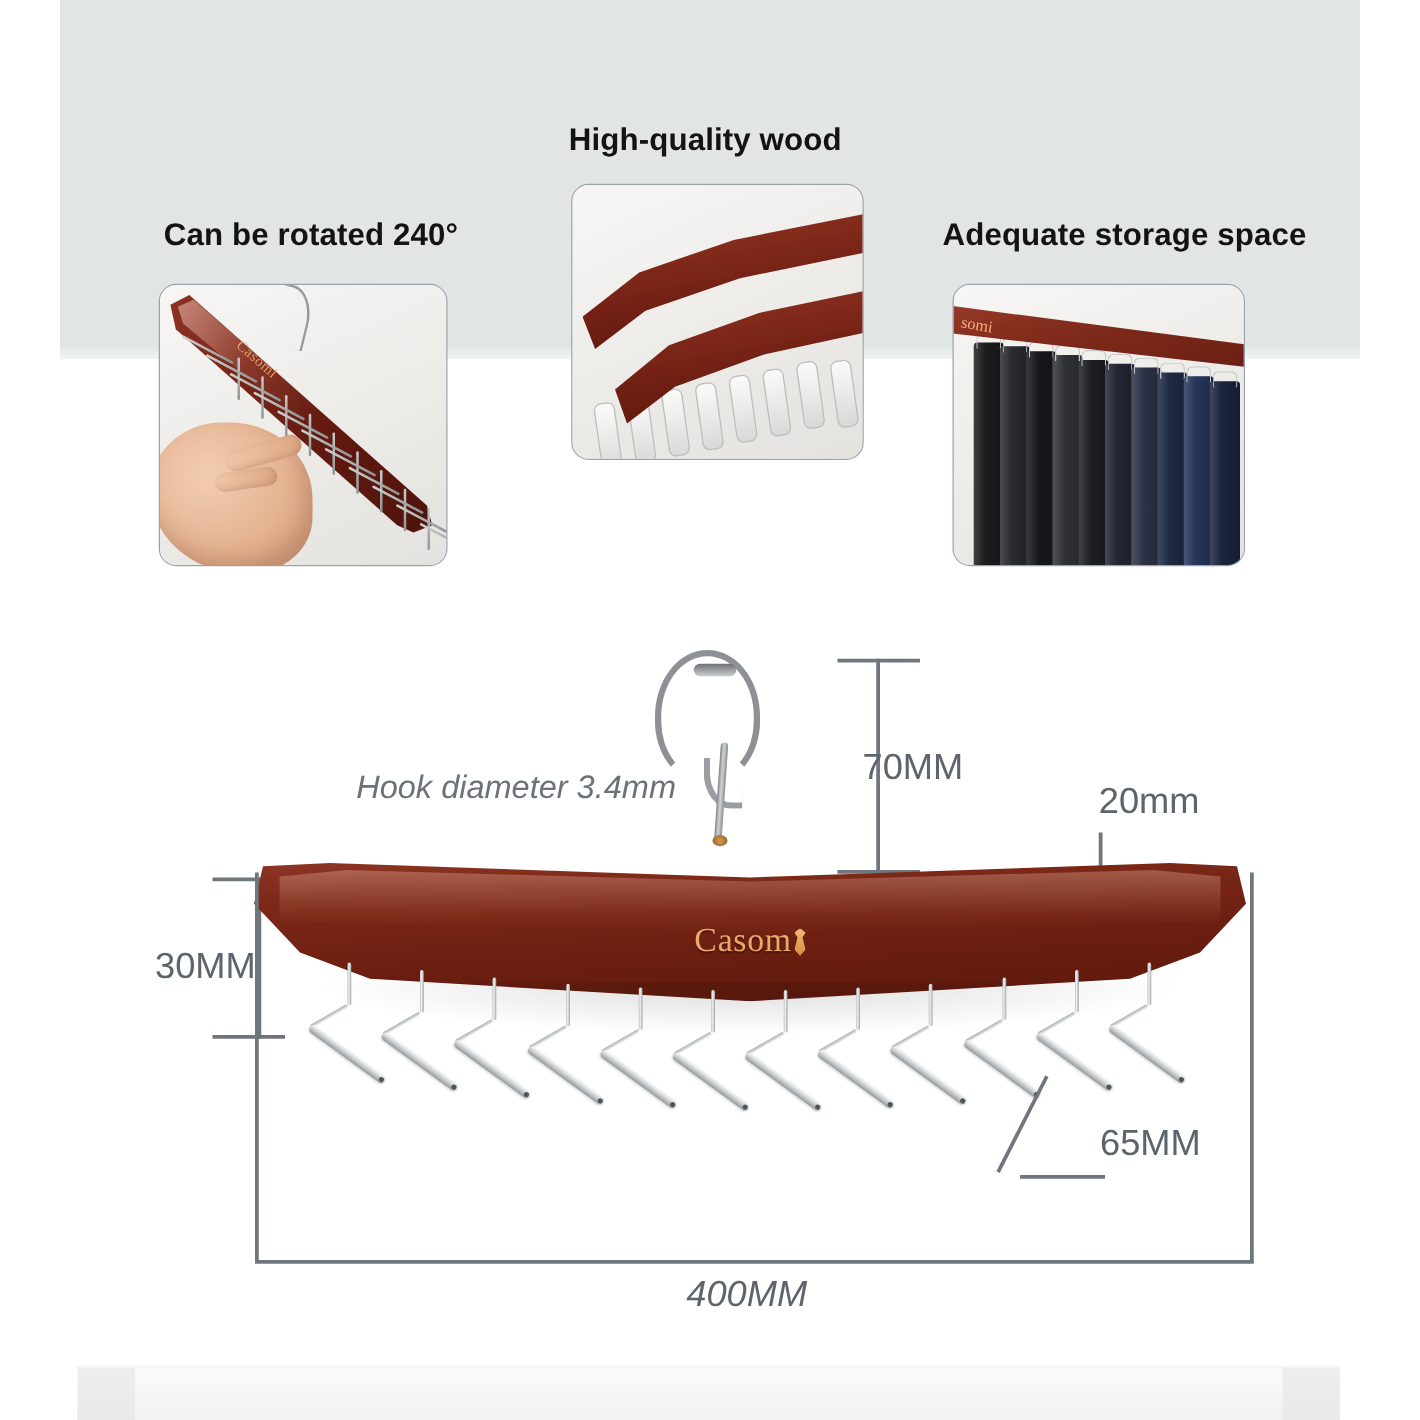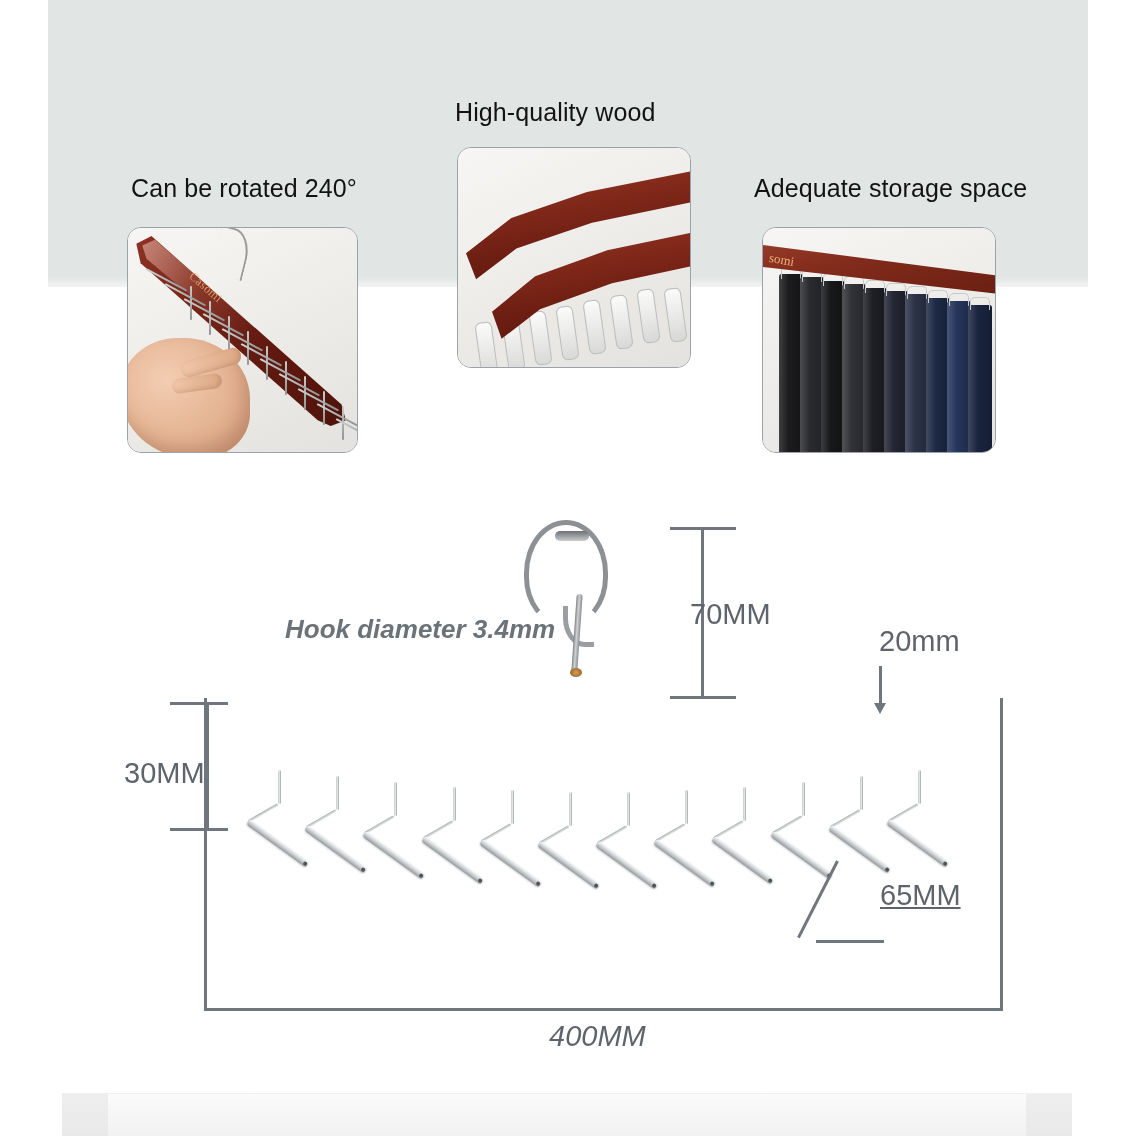--- a/index.html
+++ b/index.html
@@ -18,21 +18,21 @@
     background:#e1e6e4;
   }
   .grey-band:after{
     content:"";position:absolute;left:0;right:0;bottom:0;height:10px;
     background:linear-gradient(to bottom, rgba(255,255,255,0) 0%, rgba(255,255,255,.55) 100%);
   }
 
   
   .feat-title{
     position:absolute;
-    font-weight:normal;
+    font-weight:bold;
     color:#131313;
     font-size:25px;
     letter-spacing:.1px;
     white-space:nowrap;
   }
   #title-rotate{left:131px;top:174px;}
   #title-wood{left:455px;top:98px;}
   #title-storage{left:754px;top:174px;}
 
   
@@ -256,21 +256,21 @@
     color:#5d646b;
     font-size:29px;
     font-weight:normal;
     white-space:nowrap;
   }
   .hook-note{
     position:absolute;
     color:#6b7278;
     font-size:26px;
     font-style:italic;
-    font-weight:bold;
+    font-weight:normal;
     white-space:nowrap;
   }
   .arrow-down:after{
     content:"";position:absolute;left:-5px;bottom:-10px;
     border-left:6px solid transparent;border-right:6px solid transparent;
     border-top:11px solid #6f767d;
   }
 
   
   .bottom-obj{
@@ -413,20 +413,28 @@
     <div class="dimlabel" style="left:690px;top:128px;">70MM</div>
 
     <div class="dimlabel" style="left:879px;top:155px;">20mm</div>
     <div class="dimline arrow-down" style="left:879px;top:196px;width:3px;height:38px;"></div>
 
     <div class="dimline" style="left:170px;top:232px;width:58px;height:3px;"></div>
     <div class="dimline" style="left:206px;top:232px;width:3px;height:129px;"></div>
     <div class="dimline" style="left:170px;top:358px;width:58px;height:3px;"></div>
     <div class="dimlabel" style="left:124px;top:287px;">30MM</div>
 
+    <div class="hanger-body">
+      <div class="hanger-wood"></div>
+      <div class="hanger-gloss"></div>
+      <div class="hanger-shadow"></div>
+      <div class="brand">
+        <span>Casom</span><span class="tie-glyph"></span>
+      </div>
+    </div>
 
     <div id="arms-main">
         <div class="tiearm" style="left: 252px; top: 300px;">
           <div class="riser" style="left: 26px; top: 0px; height: 34px;"></div>
           <div class="diag" style="left: 26px; top: 33px; width: 34px; transform: rotate(150deg);"></div>
           <div class="prong" style="left: -4px; top: 48px; width: 74px; transform: rotate(36deg);"></div>
         </div>
         <div class="tiearm" style="left: 310.182px; top: 306.198px;">
           <div class="riser" style="left: 26px; top: 0px; height: 34px;"></div>
           <div class="diag" style="left: 26px; top: 33px; width: 34px; transform: rotate(150deg);"></div>
@@ -479,21 +487,21 @@
         </div>
         <div class="tiearm" style="left: 892px; top: 300px;">
           <div class="riser" style="left: 26px; top: 0px; height: 34px;"></div>
           <div class="diag" style="left: 26px; top: 33px; width: 34px; transform: rotate(150deg);"></div>
           <div class="prong" style="left: -4px; top: 48px; width: 74px; transform: rotate(36deg);"></div>
         </div>
       </div>
 
     <div class="dimline" style="left:836px;top:391px;width:3px;height:86px;transform:rotate(27deg);transform-origin:top center;"></div>
     <div class="dimline" style="left:816px;top:470px;width:68px;height:3px;"></div>
-    <div class="dimlabel" style="left:880px;top:409px;text-decoration:underline;">65MM</div>
+    <div class="dimlabel" style="left:880px;top:429px;">65MM</div>
 
     <div class="dimline" style="left:204px;top:228px;width:3px;height:312px;"></div>
     <div class="dimline" style="left:1000px;top:228px;width:3px;height:312px;"></div>
     <div class="dimline" style="left:204px;top:538px;width:799px;height:3px;"></div>
     <div class="dimlabel" style="left:549px;top:550px;font-style:italic;">400MM</div>
 
   </div>
 
   <div class="bottom-obj"></div>
 

